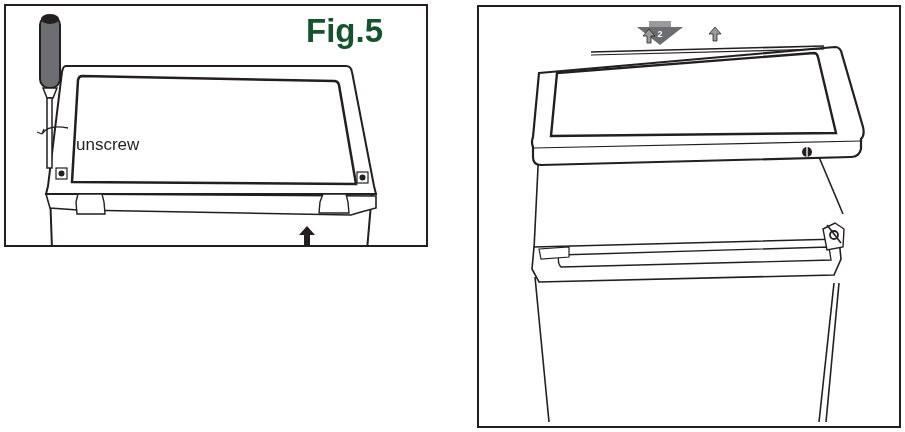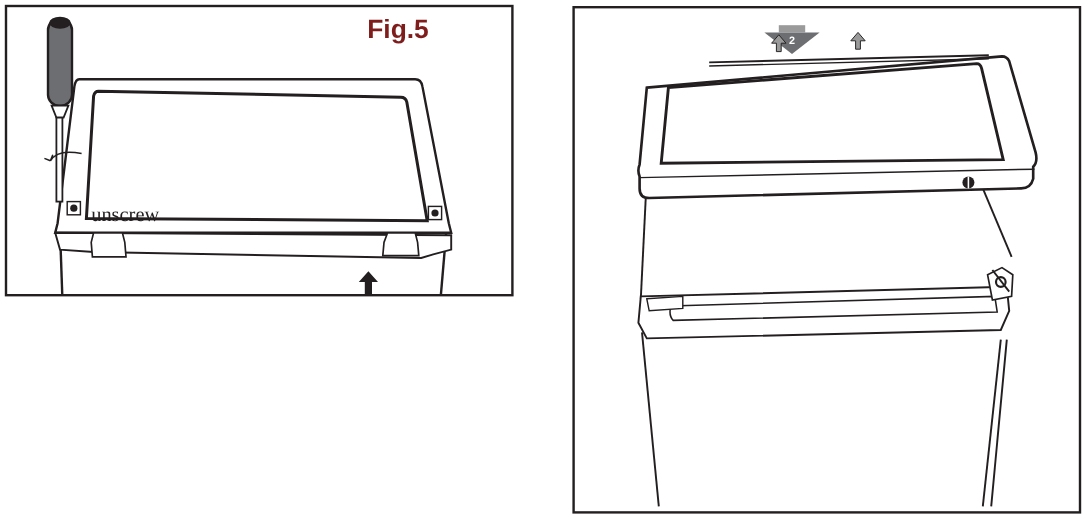--- a/index.html
+++ b/index.html
@@ -10,30 +10,29 @@
     box-sizing: border-box;
     background: #ffffff;
   }
   #fig5 { left: 4px; top: 4px; width: 421px; height: 241px; height: 240px; }
   #fig6 { left: 478px; top: 6px; width: 421px; height: 420px; }
   #fig5 { height: 239px; }
   .fig-label {
     position: absolute;
     font-family: "Liberation Sans", sans-serif;
     font-weight: bold;
-    font-size: 22px;
-    color: #7f1d1d;
+    font-size: 33px;
+    color: #14532d;
     letter-spacing: 0px;
   }
   .unscrew {
     position: absolute;
-    font-family: Liberation Serif, serif;
+    font-family: Liberation Sans, sans-serif;
     font-size: 17px;
     color: #231f20;
-    margin-top: 34px;
   }
   svg { position: absolute; left: 0; top: 0; }
 </style>
 </head>
 <body>
 
 <div id="fig5" class="panel" style="left:4px;top:4px;width:424px;height:243px;">
   <svg width="420" height="239" viewBox="0 0 420 239">
 
     <line x1="44" y1="186" x2="51" y2="385" stroke="#231f20" stroke-width="2"></line>

